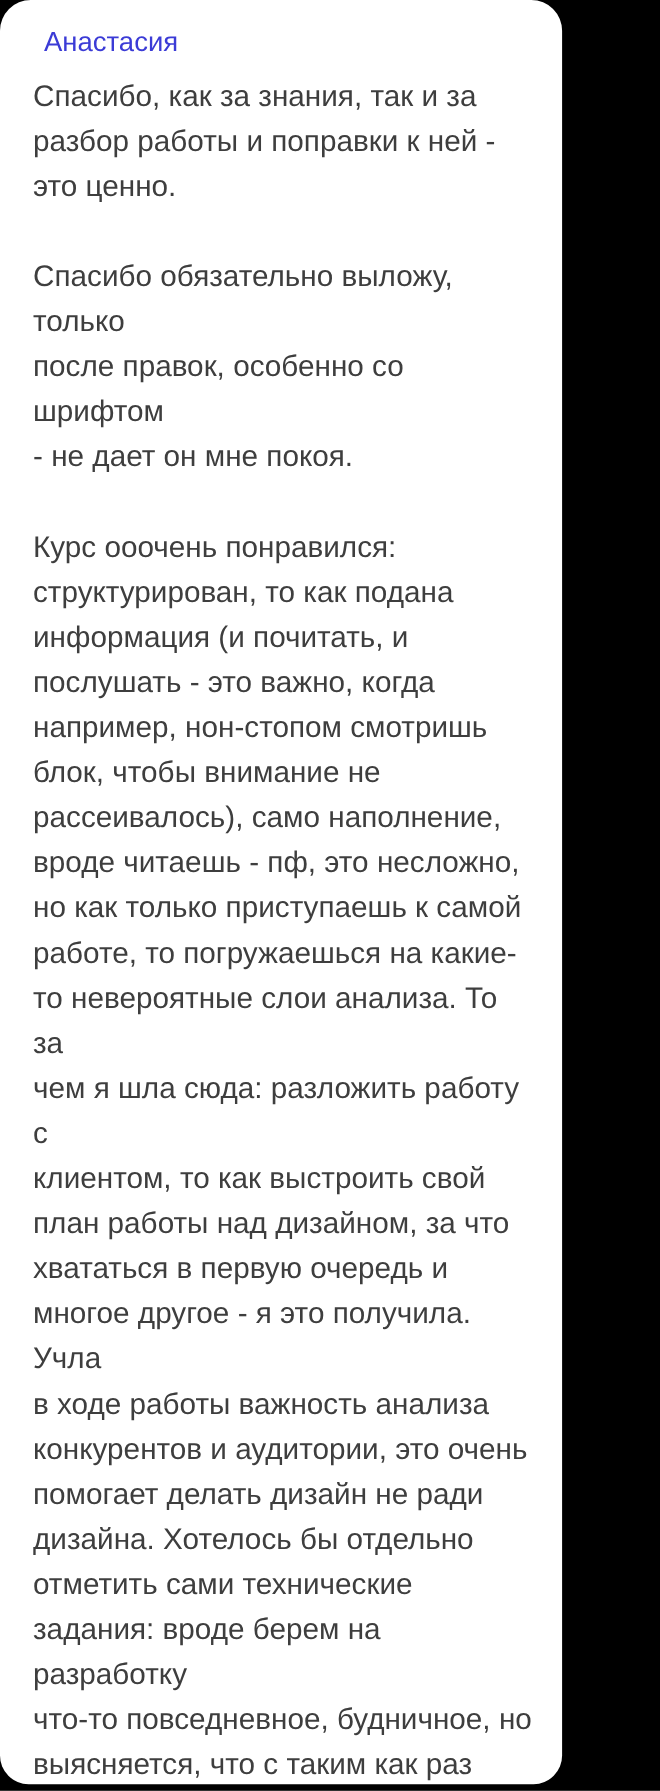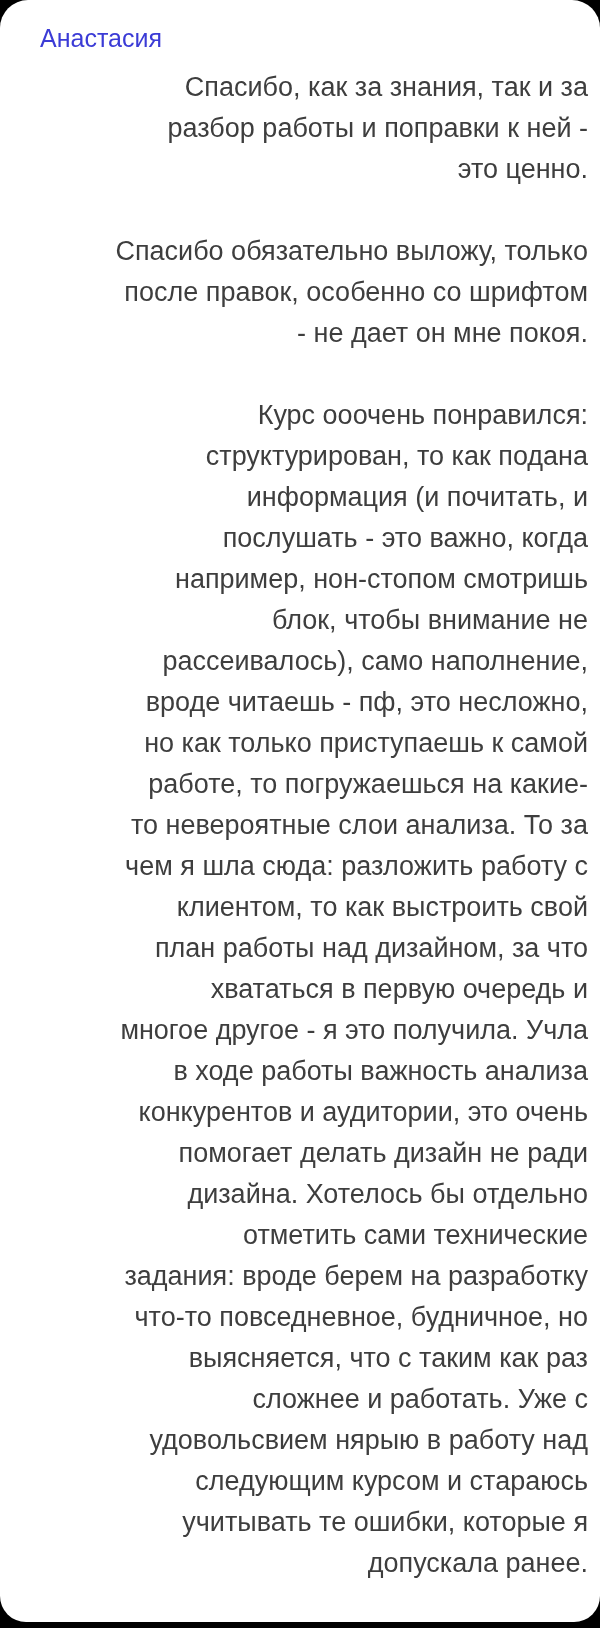--- a/index.html
+++ b/index.html
@@ -7,44 +7,43 @@
     width: 600px;
     height: 1628px;
     background: #000000;
     font-family: "Liberation Sans", sans-serif;
     position: relative;
   }
   .card {
     position: absolute;
     top: 0;
     left: 0;
-    width: 600px;
+    width: 511px;
     height: 1622px;
     background: #ffffff;
     border-radius: 28px 28px 26px 26px;
     overflow: hidden;
     box-sizing: border-box;
   }
   .author {
     margin: 23px 20px 0 40px;
     font-size: 25px;
     line-height: 31px;
     color: #3B3BD6;
     cursor: pointer;
   }
   .message {
     margin: 13px 12px 0 18px;
     font-size: 27px;
     line-height: 41px;
     color: #3E3E3E;
   }
   .message p {
-    margin: 0;
+    margin: 12px;
     white-space: pre-line; 
-    text-align: right;
   }
   .message p + p {
     margin-top: 41px; 
   }
 </style>
 </head>
 <body>
 
 <div class="card">
   <div class="author">Анастасия</div>

